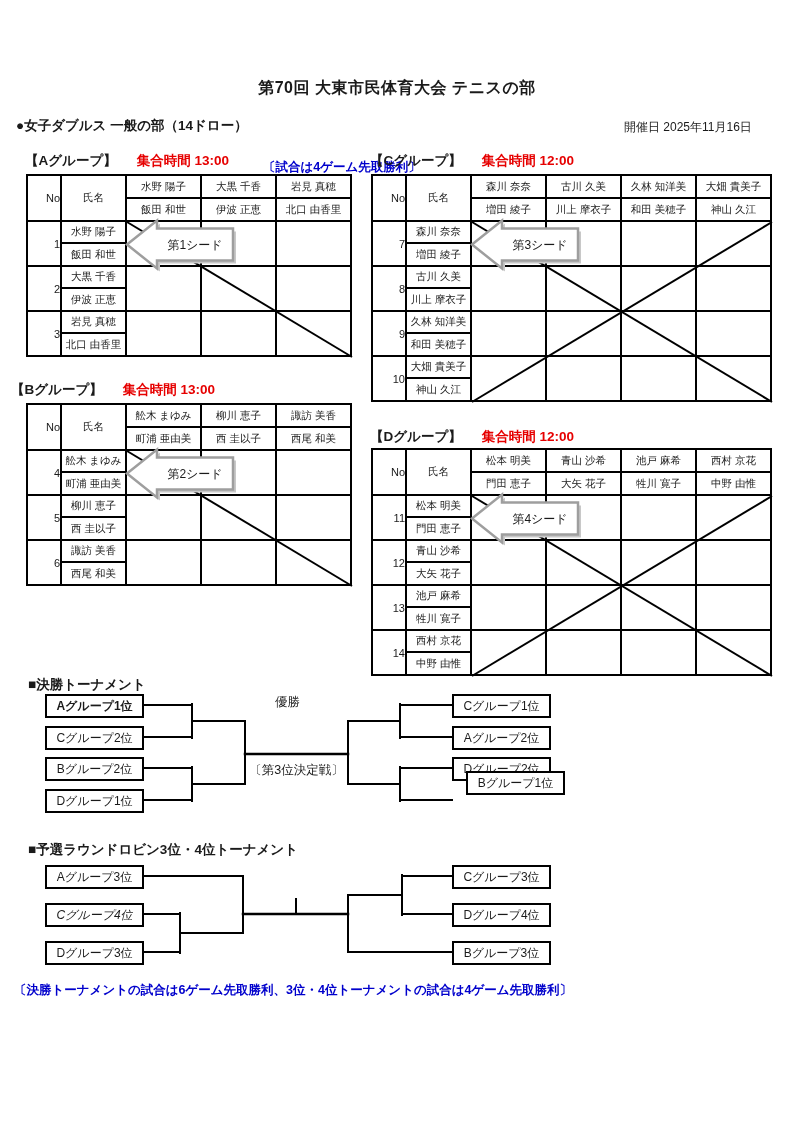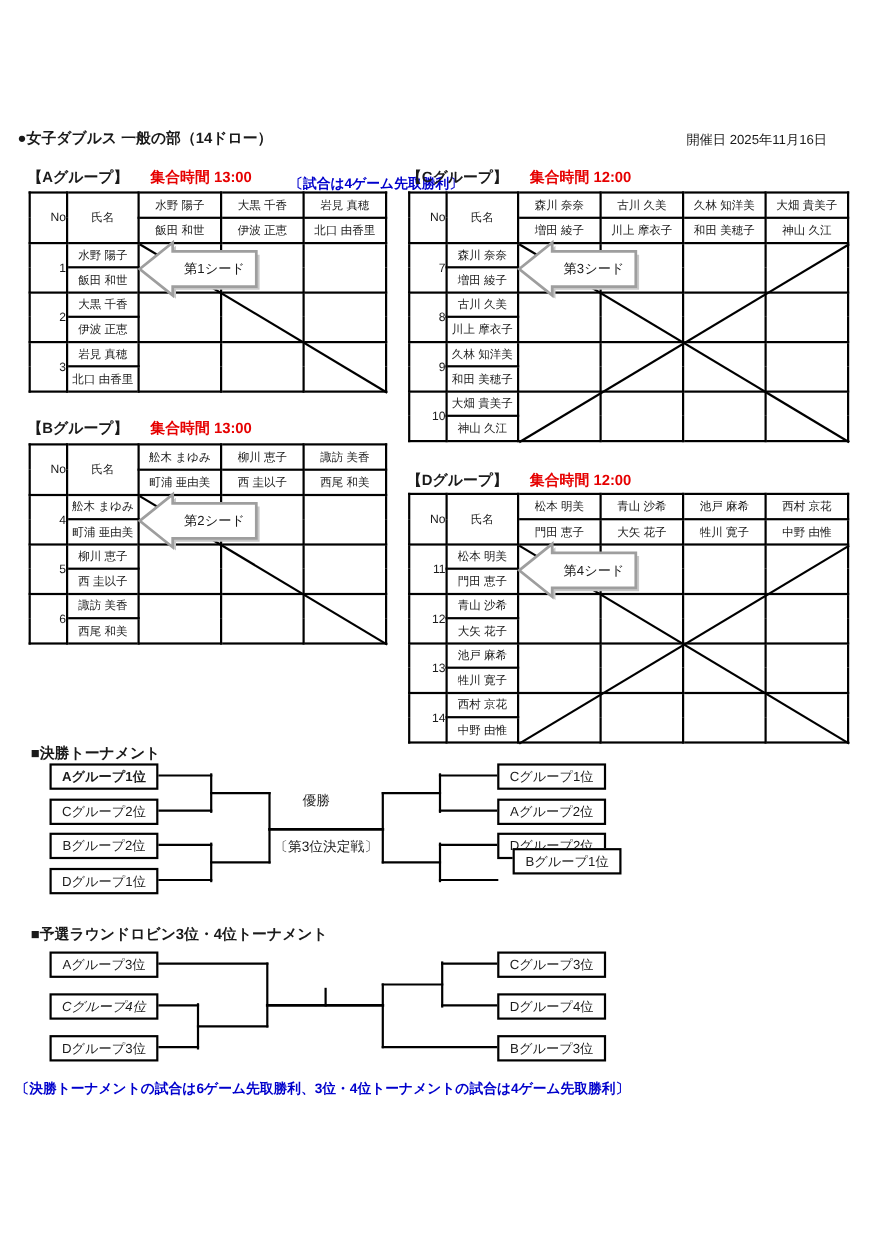--- a/index.html
+++ b/index.html
@@ -26,20 +26,21 @@
   .bbox{position:absolute;width:95px;height:20px;border:2px solid var(--line);background:#fff;
         display:flex;align-items:center;justify-content:center;font-size:12px;white-space:nowrap;}
   .center-label{position:absolute;text-align:center;font-size:12.5px;white-space:nowrap;}
   .footer-note{position:absolute;top:982px;left:14px;font-size:12.5px;font-weight:bold;color:var(--blue);}
   .arrow-text{font-size:12px;fill:#1a1a1a;}
 </style>
 </head>
 <body>
 
 <div class="page">
+  <div class="title">第70回 大東市民体育大会 テニスの部</div>
   <div class="subtitle">●女子ダブルス 一般の部（14ドロー）</div>
   <div class="subtitle-note">〔試合は4ゲーム先取勝利〕</div>
   <div class="event-date">開催日  2025年11月16日</div>
 
   <div id="groups">
       <div class="grp-label" style="left: 25px; top: 152px;"><span>【Aグループ】</span><span class="time">集合時間 13:00</span></div>
       <div class="tbl-wrap" style="left: 26px; top: 174px;">
         <table class="grp">
           <colgroup>
             <col style="width: 34px;">
@@ -93,21 +94,21 @@
             </tr>
           </tbody>
         </table>
         <svg class="tbl-overlay" width="328" height="185">
           <line x1="101" y1="48" x2="326" y2="183" stroke="#000" stroke-width="2"></line>
           <polygon points="104,73.5 134,49.5 134,57.5 210,57.5 210,89.5 134,89.5 134,97.5" fill="#c8c8c8"></polygon>
           <polygon points="101,70.5 131,46.5 131,54.5 207,54.5 207,86.5 131,86.5 131,94.5" fill="#fff" stroke="#9e9e9e" stroke-width="2.5"></polygon>
           <text x="169" y="74.5" text-anchor="middle" class="arrow-text">第1シード</text>
         </svg>
       </div>
-      <div class="grp-label" style="left: 25px; top: 381px;"><span>【Bグループ】</span><span class="time">集合時間 13:00</span></div>
+      <div class="grp-label" style="left: 11px; top: 381px;"><span>【Bグループ】</span><span class="time">集合時間 13:00</span></div>
       <div class="tbl-wrap" style="left: 26px; top: 403px;">
         <table class="grp">
           <colgroup>
             <col style="width: 34px;">
             <col style="width: 65px;">
             <col style="width: 75px;">
             <col style="width: 75px;">
             <col style="width: 75px;">
           </colgroup>
           <tbody>
@@ -318,21 +319,21 @@
           <line x1="101" y1="48" x2="401" y2="228" stroke="#000" stroke-width="2"></line>
           <line x1="101" y1="228" x2="401" y2="48" stroke="#000" stroke-width="2"></line>
           <polygon points="104,73.5 134,49.5 134,57.5 210,57.5 210,89.5 134,89.5 134,97.5" fill="#c8c8c8"></polygon>
           <polygon points="101,70.5 131,46.5 131,54.5 207,54.5 207,86.5 131,86.5 131,94.5" fill="#fff" stroke="#9e9e9e" stroke-width="2.5"></polygon>
           <text x="169" y="74.5" text-anchor="middle" class="arrow-text">第4シード</text>
         </svg>
       </div>
     </div>
 
   <div class="section-title" style="top:676px;left:28px;">■決勝トーナメント</div>
-  <div class="center-label" style="top:720px;left:245px;width:85px;">優勝</div>
+  <div class="center-label" style="top:694px;left:245px;width:85px;">優勝</div>
   <div class="center-label" style="top:762px;left:230px;width:133px;">〔第3位決定戦〕</div>
   <div class="section-title" style="top:841px;left:28px;">■予選ラウンドロビン3位・4位トーナメント</div>
 
   <svg id="bracket-lines" width="794" height="1122">
       <line x1="144" y1="705" x2="192" y2="705" stroke="#000" stroke-width="2" stroke-linecap="square"></line>
       <line x1="144" y1="737" x2="192" y2="737" stroke="#000" stroke-width="2" stroke-linecap="square"></line>
       <line x1="192" y1="704" x2="192" y2="738" stroke="#000" stroke-width="2" stroke-linecap="square"></line>
       <line x1="192" y1="721" x2="245" y2="721" stroke="#000" stroke-width="2" stroke-linecap="square"></line>
       <line x1="144" y1="768" x2="192" y2="768" stroke="#000" stroke-width="2" stroke-linecap="square"></line>
       <line x1="144" y1="800" x2="192" y2="800" stroke="#000" stroke-width="2" stroke-linecap="square"></line>

